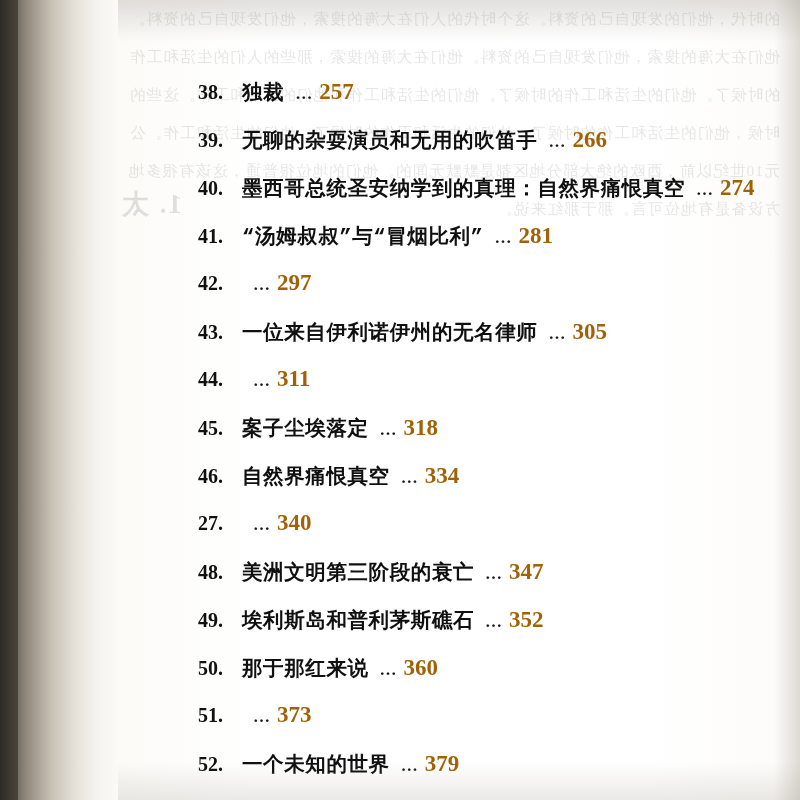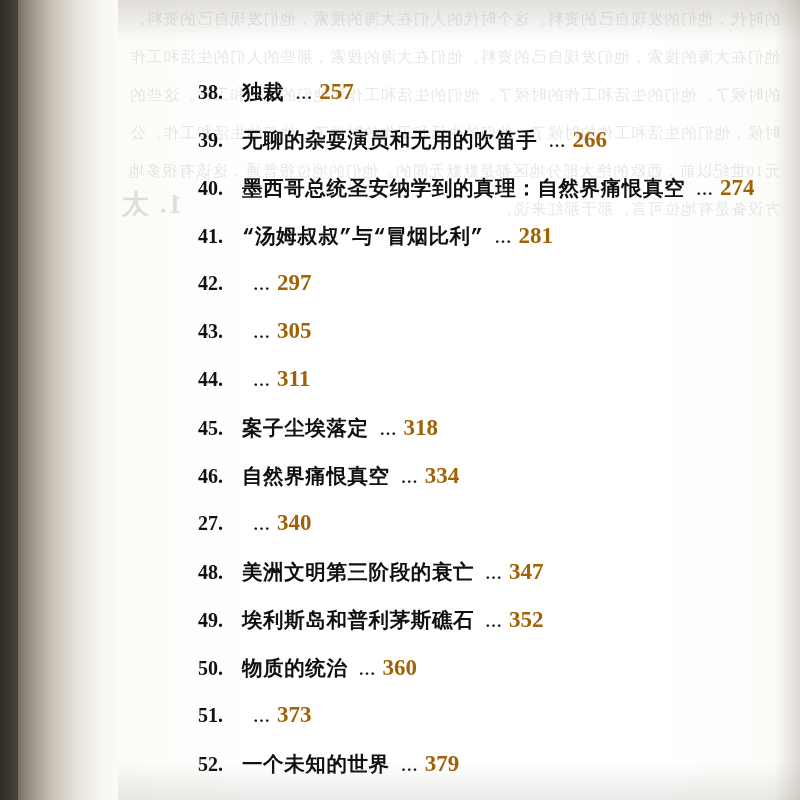--- a/index.html
+++ b/index.html
@@ -200,20 +200,21 @@
         <span class="toc-dots">…</span>
         <span class="toc-page">281</span>
       </div>
       <div class="toc-row">
         <span class="toc-num">42.</span>
         <span class="toc-dots">…</span>
         <span class="toc-page">297</span>
       </div>
       <div class="toc-row">
         <span class="toc-num">43.</span>
+        <span class="toc-title">一位来自伊利诺伊州的无名律师</span>
         <span class="toc-dots">…</span>
         <span class="toc-page">305</span>
       </div>
       <div class="toc-row">
         <span class="toc-num">44.</span>
         <span class="toc-dots">…</span>
         <span class="toc-page">311</span>
       </div>
       <div class="toc-row">
         <span class="toc-num">45.</span>
@@ -239,21 +240,21 @@
         <span class="toc-page">347</span>
       </div>
       <div class="toc-row">
         <span class="toc-num">49.</span>
         <span class="toc-title">埃利斯岛和普利茅斯礁石</span>
         <span class="toc-dots">…</span>
         <span class="toc-page">352</span>
       </div>
       <div class="toc-row">
         <span class="toc-num">50.</span>
-        <span class="toc-title">物质的统治</span>
+        <span class="toc-title">那于那红来说</span>
         <span class="toc-dots">…</span>
         <span class="toc-page">360</span>
       </div>
       <div class="toc-row">
         <span class="toc-num">51.</span>
         <span class="toc-dots">…</span>
         <span class="toc-page">373</span>
       </div>
       <div class="toc-row">
         <span class="toc-num">52.</span>

